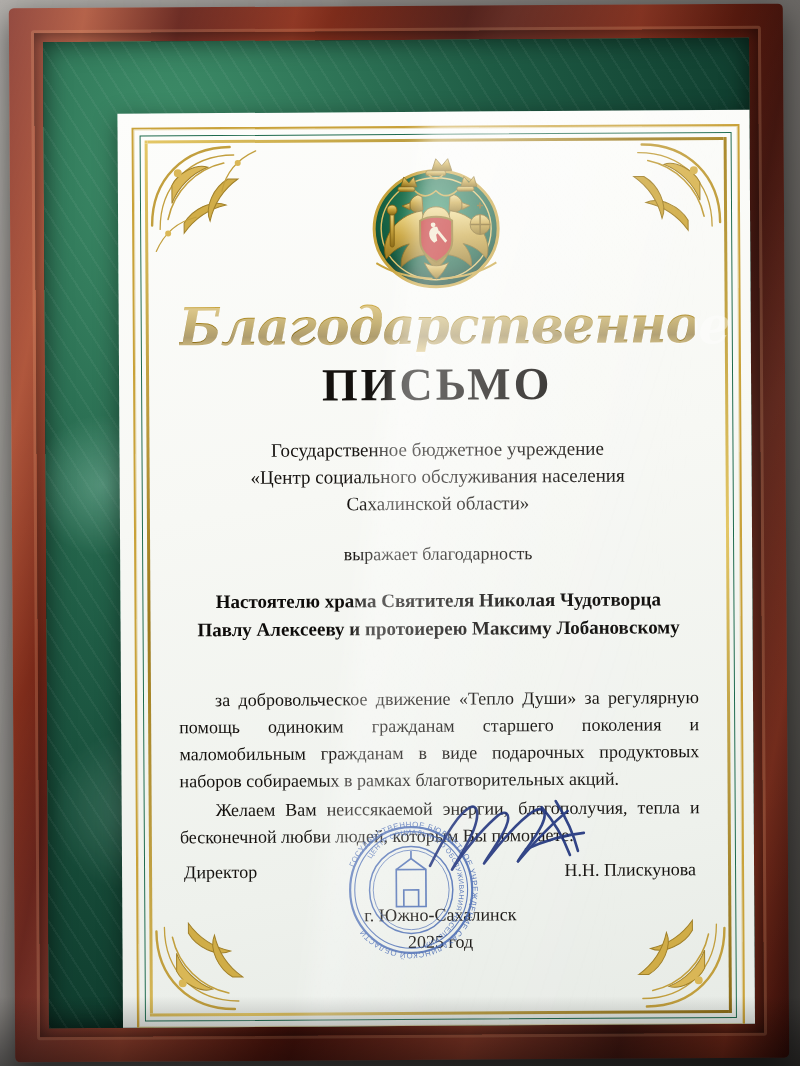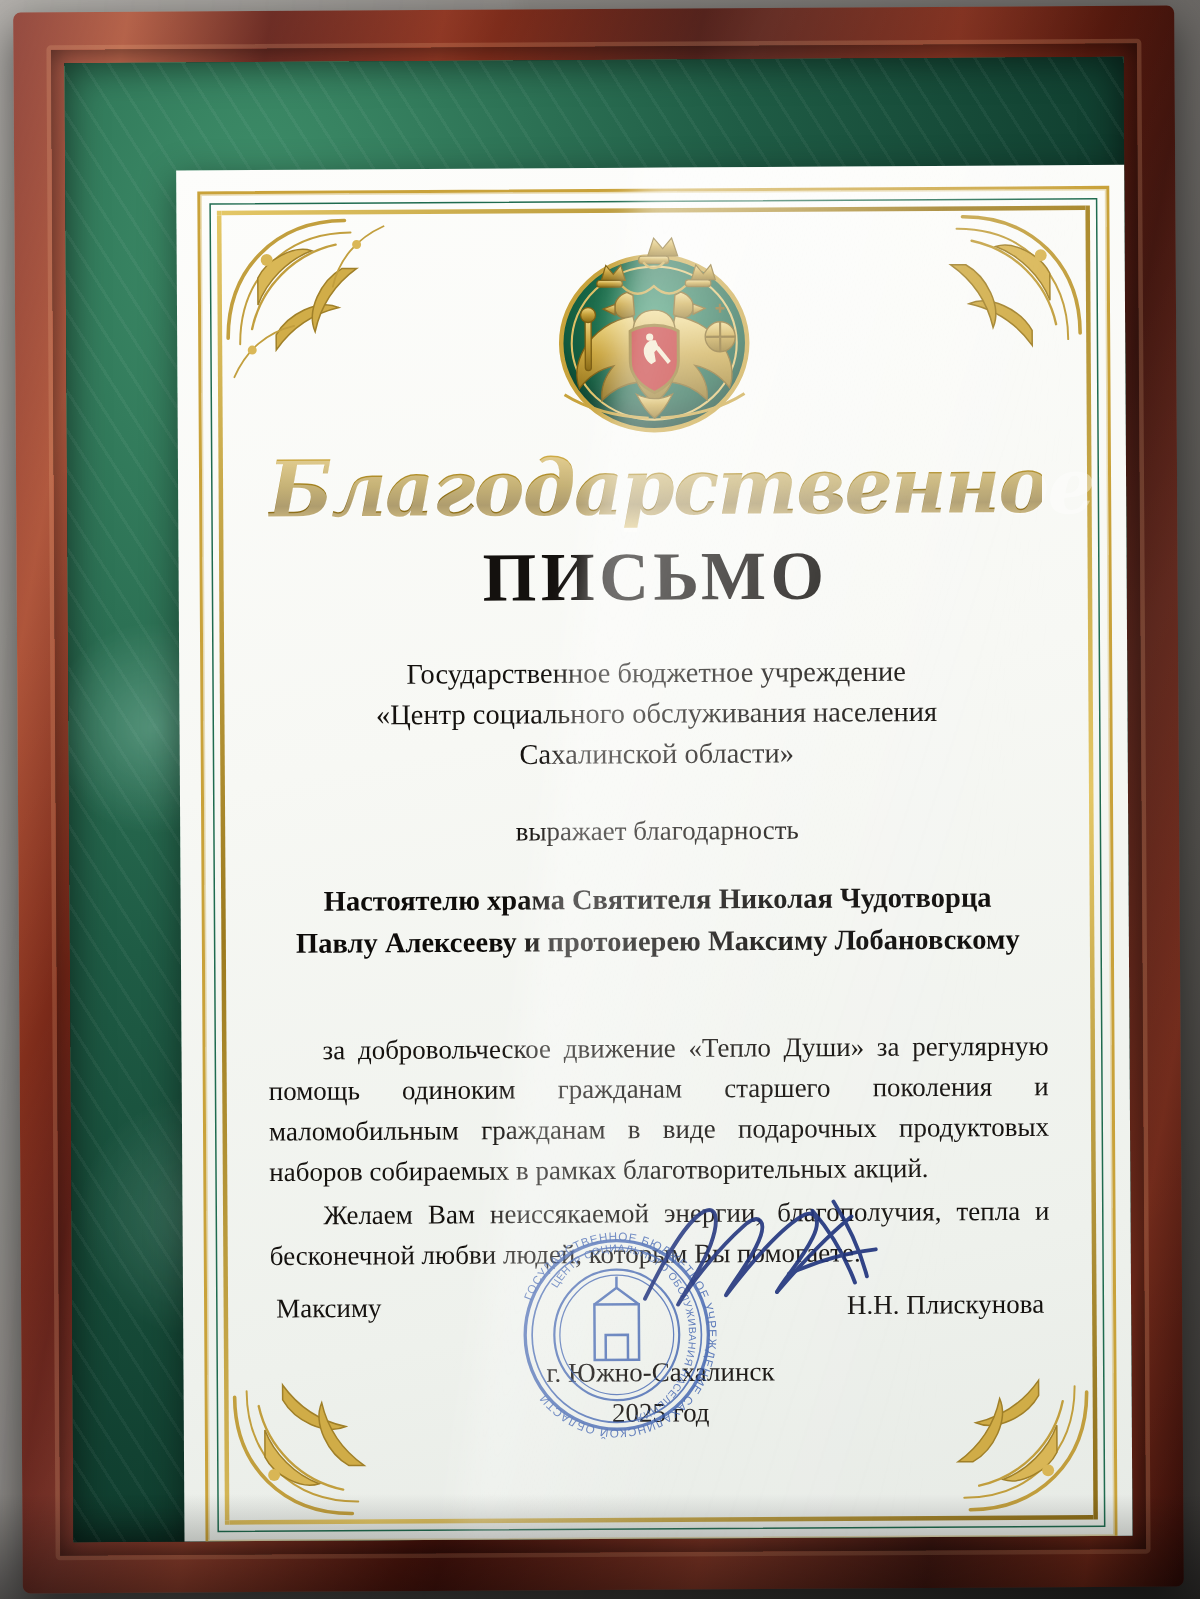--- a/index.html
+++ b/index.html
@@ -436,21 +436,21 @@
             <div>Настоятелю храма Святителя Николая Чудотворца</div>
             <div>Павлу Алексееву и протоиерею Максиму Лобановскому</div>
           </div>
 
           <div id="body-text">
             <p>за добровольческое движение «Тепло Души» за регулярную помощь одиноким гражданам старшего поколения и маломобильным гражданам в виде подарочных продуктовых наборов собираемых в рамках благотворительных акций.</p>
             <p>Желаем Вам неиссякаемой энергии, благополучия, тепла и бесконечной любви людей, которым Вы помогаете.</p>
           </div>
 
           <div id="signature-row">
-            <span>Максиму</span>
+            <span>Директор</span>
             <span>Н.Н. Плискунова</span>
           </div>
 
           <div id="place-block">
             <div>г. Южно-Сахалинск</div>
             <div>2025 год</div>
           </div>
         </div>
 
         <svg id="stamp" viewBox="0 0 200 160">

